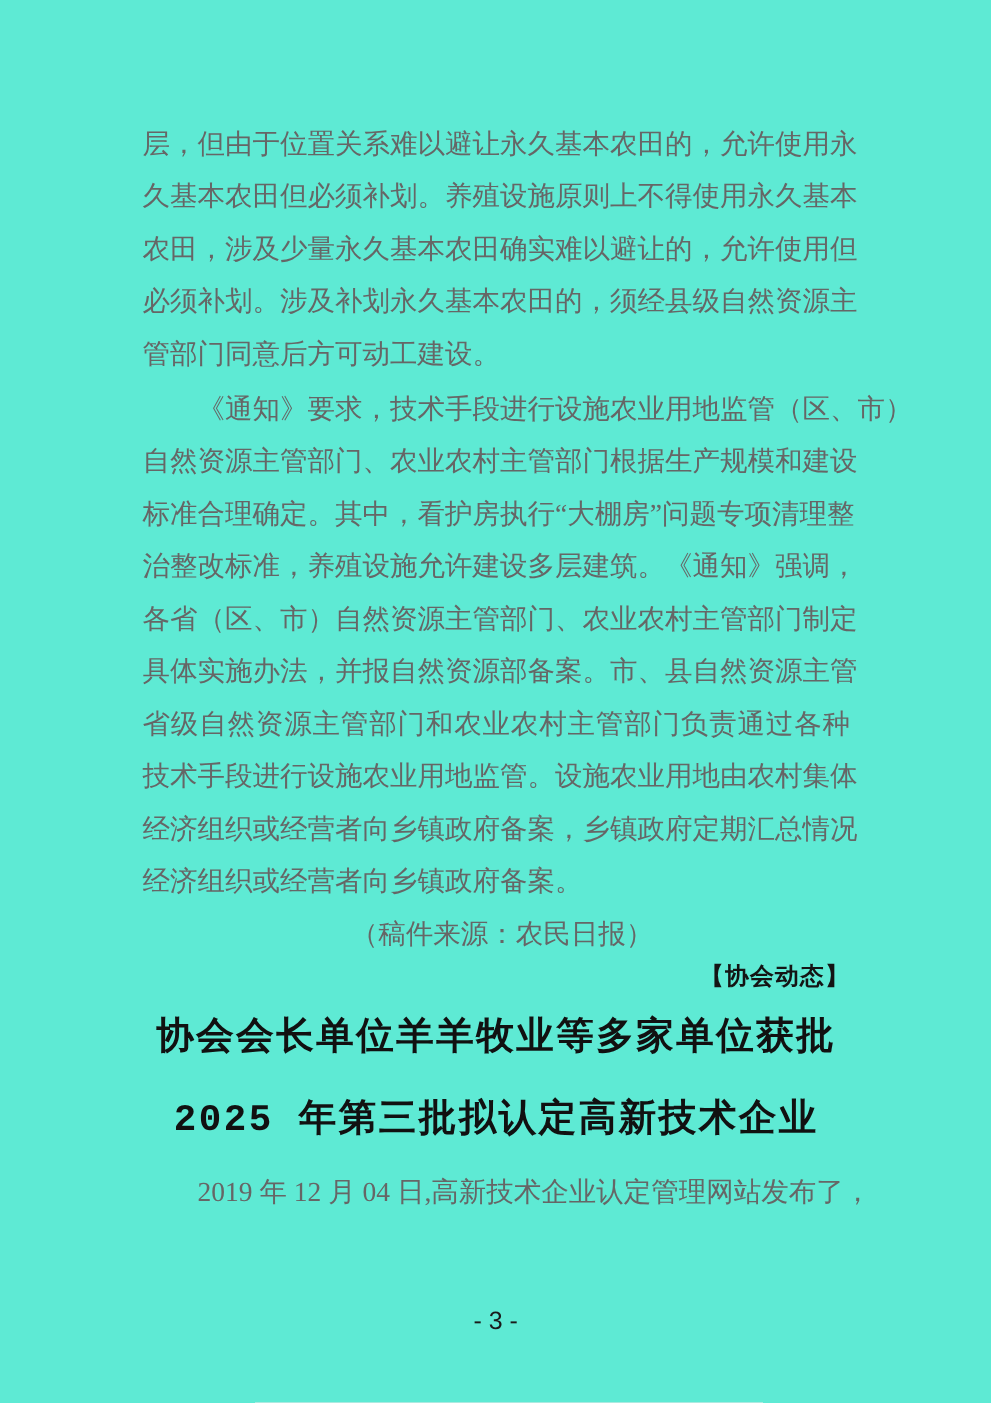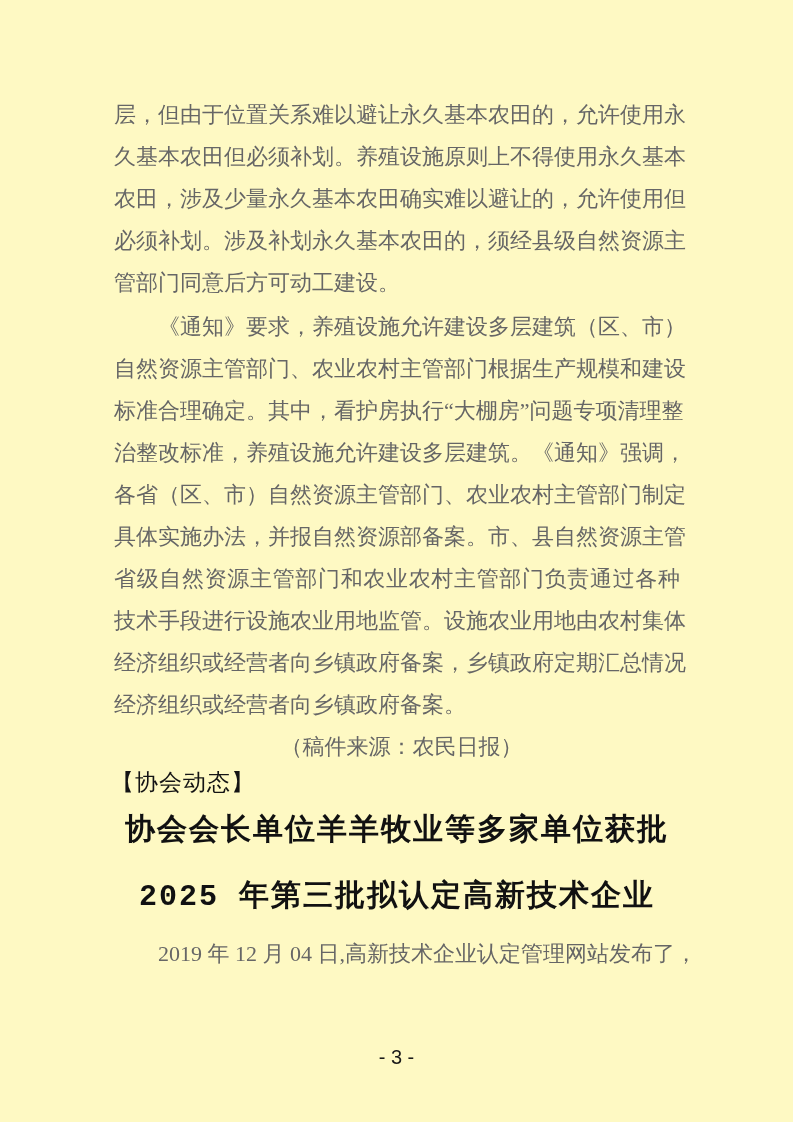--- a/index.html
+++ b/index.html
@@ -2,21 +2,21 @@
 <html><head>
 <meta charset="utf-8">
 <style>
   * { margin: 0; padding: 0; box-sizing: border-box; }
   html, body { background: #e9e9e9; }
   .page {
     position: relative;
     width: 793px;
     height: 1122px;
     margin: 0 auto;
-    background: #fef9c3;
+    background: #5eead4;
     overflow: hidden;
     font-family: "Liberation Serif", "DejaVu Serif", serif;
     color: #666666;
   }
   .content {
     position: absolute;
     left: 114px;
     top: 0;
     width: 566px;
     padding-top: 94px;
@@ -41,24 +41,25 @@
     line-height: 42px;
     text-align: center;
     margin-right: -9px;
   }
   .section-heading {
     height: 44px;
     line-height: 44px;
     margin-top: -8px;
     margin-left: -3px;
     font-family: "Liberation Sans", "DejaVu Sans", sans-serif;
-    font-weight: normal;
-    font-size: 23px;
+    font-weight: bold;
+    font-size: 19px;
     color: #141414;
     letter-spacing: 1px;
+    text-align: right;
   }
   .headline {
     margin-top: -6px;
     font-weight: bold;
     font-size: 30px;
     color: #111111;
     letter-spacing: 2px;
     text-align: center;
     font-family: Liberation Mono, monospace;
   }
@@ -96,21 +97,21 @@
 
     <div class="para">
         <div class="line">层，但由于位置关系难以避让永久基本农田的，允许使用永</div>
         <div class="line">久基本农田但必须补划。养殖设施原则上不得使用永久基本</div>
         <div class="line">农田，涉及少量永久基本农田确实难以避让的，允许使用但</div>
         <div class="line">必须补划。涉及补划永久基本农田的，须经县级自然资源主</div>
         <div class="line">管部门同意后方可动工建设。</div>
       </div>
 
     <div class="para p2 indent-first">
-        <div class="line">《通知》要求，养殖设施允许建设多层建筑（区、市）</div>
+        <div class="line">《通知》要求，技术手段进行设施农业用地监管（区、市）</div>
         <div class="line">自然资源主管部门、农业农村主管部门根据生产规模和建设</div>
         <div class="line">标准合理确定。其中，看护房执行“大棚房”问题专项清理整</div>
         <div class="line">治整改标准，养殖设施允许建设多层建筑。《通知》强调，</div>
         <div class="line">各省（区、市）自然资源主管部门、农业农村主管部门制定</div>
         <div class="line">具体实施办法，并报自然资源部备案。市、县自然资源主管</div>
         <div class="line">省级自然资源主管部门和农业农村主管部门负责通过各种</div>
         <div class="line">技术手段进行设施农业用地监管。设施农业用地由农村集体</div>
         <div class="line">经济组织或经营者向乡镇政府备案，乡镇政府定期汇总情况</div>
         <div class="line">经济组织或经营者向乡镇政府备案。</div>
       </div>

